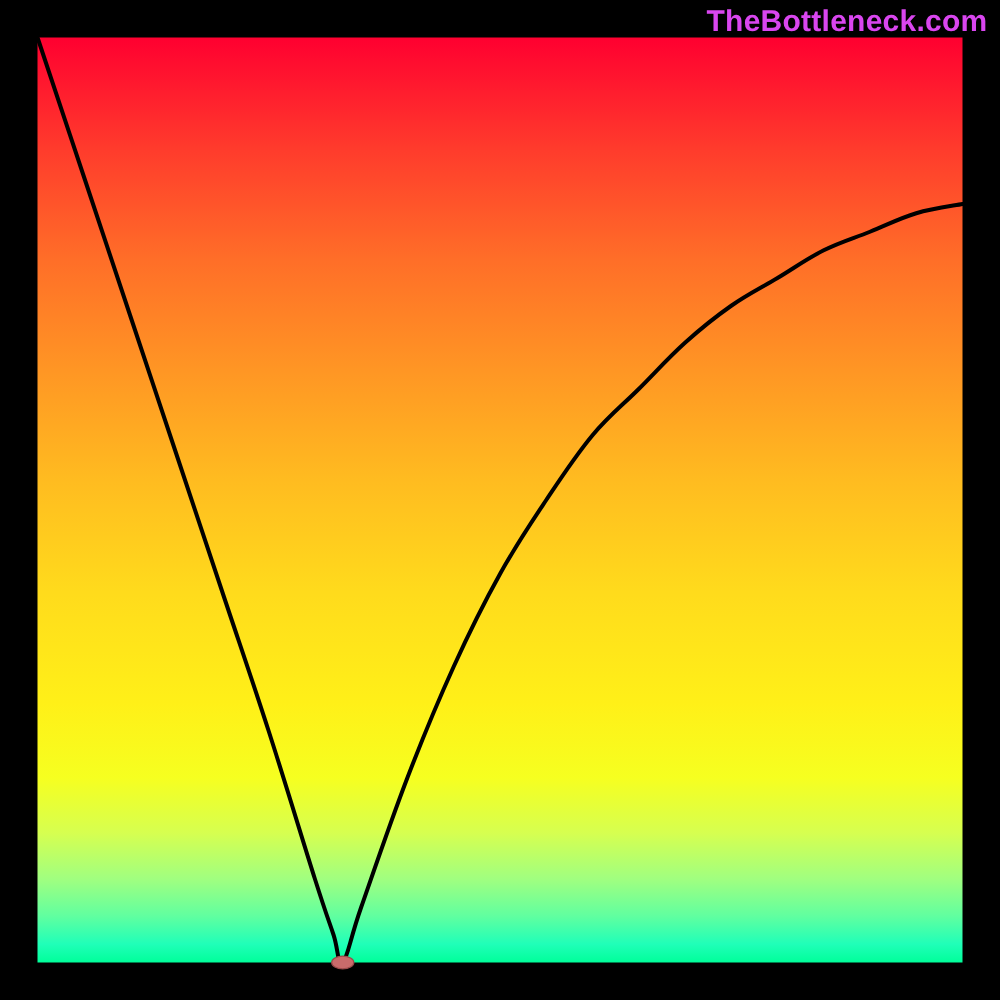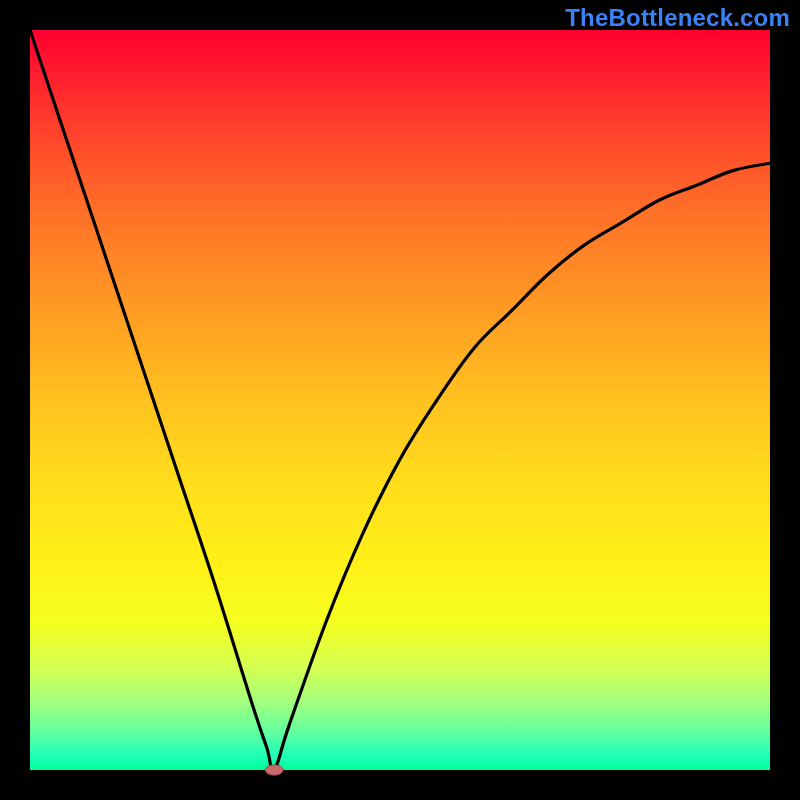--- a/index.html
+++ b/index.html
@@ -32,21 +32,21 @@
       #20ffb8 98%,
       #00ff9a 100%
     );
   }
   .watermark {
     position: absolute;
     top: 4px;
     right: 10px;
     font-size: 24px;
     font-weight: 600;
-    color: #3b82f6;
+    color: #d946ef;
     letter-spacing: 0.2px;
     user-select: none;
   }
   .plot-svg {
     position: absolute;
     left: 30px;
     top: 30px;
     width: 740px;
     height: 740px;
     overflow: visible;

